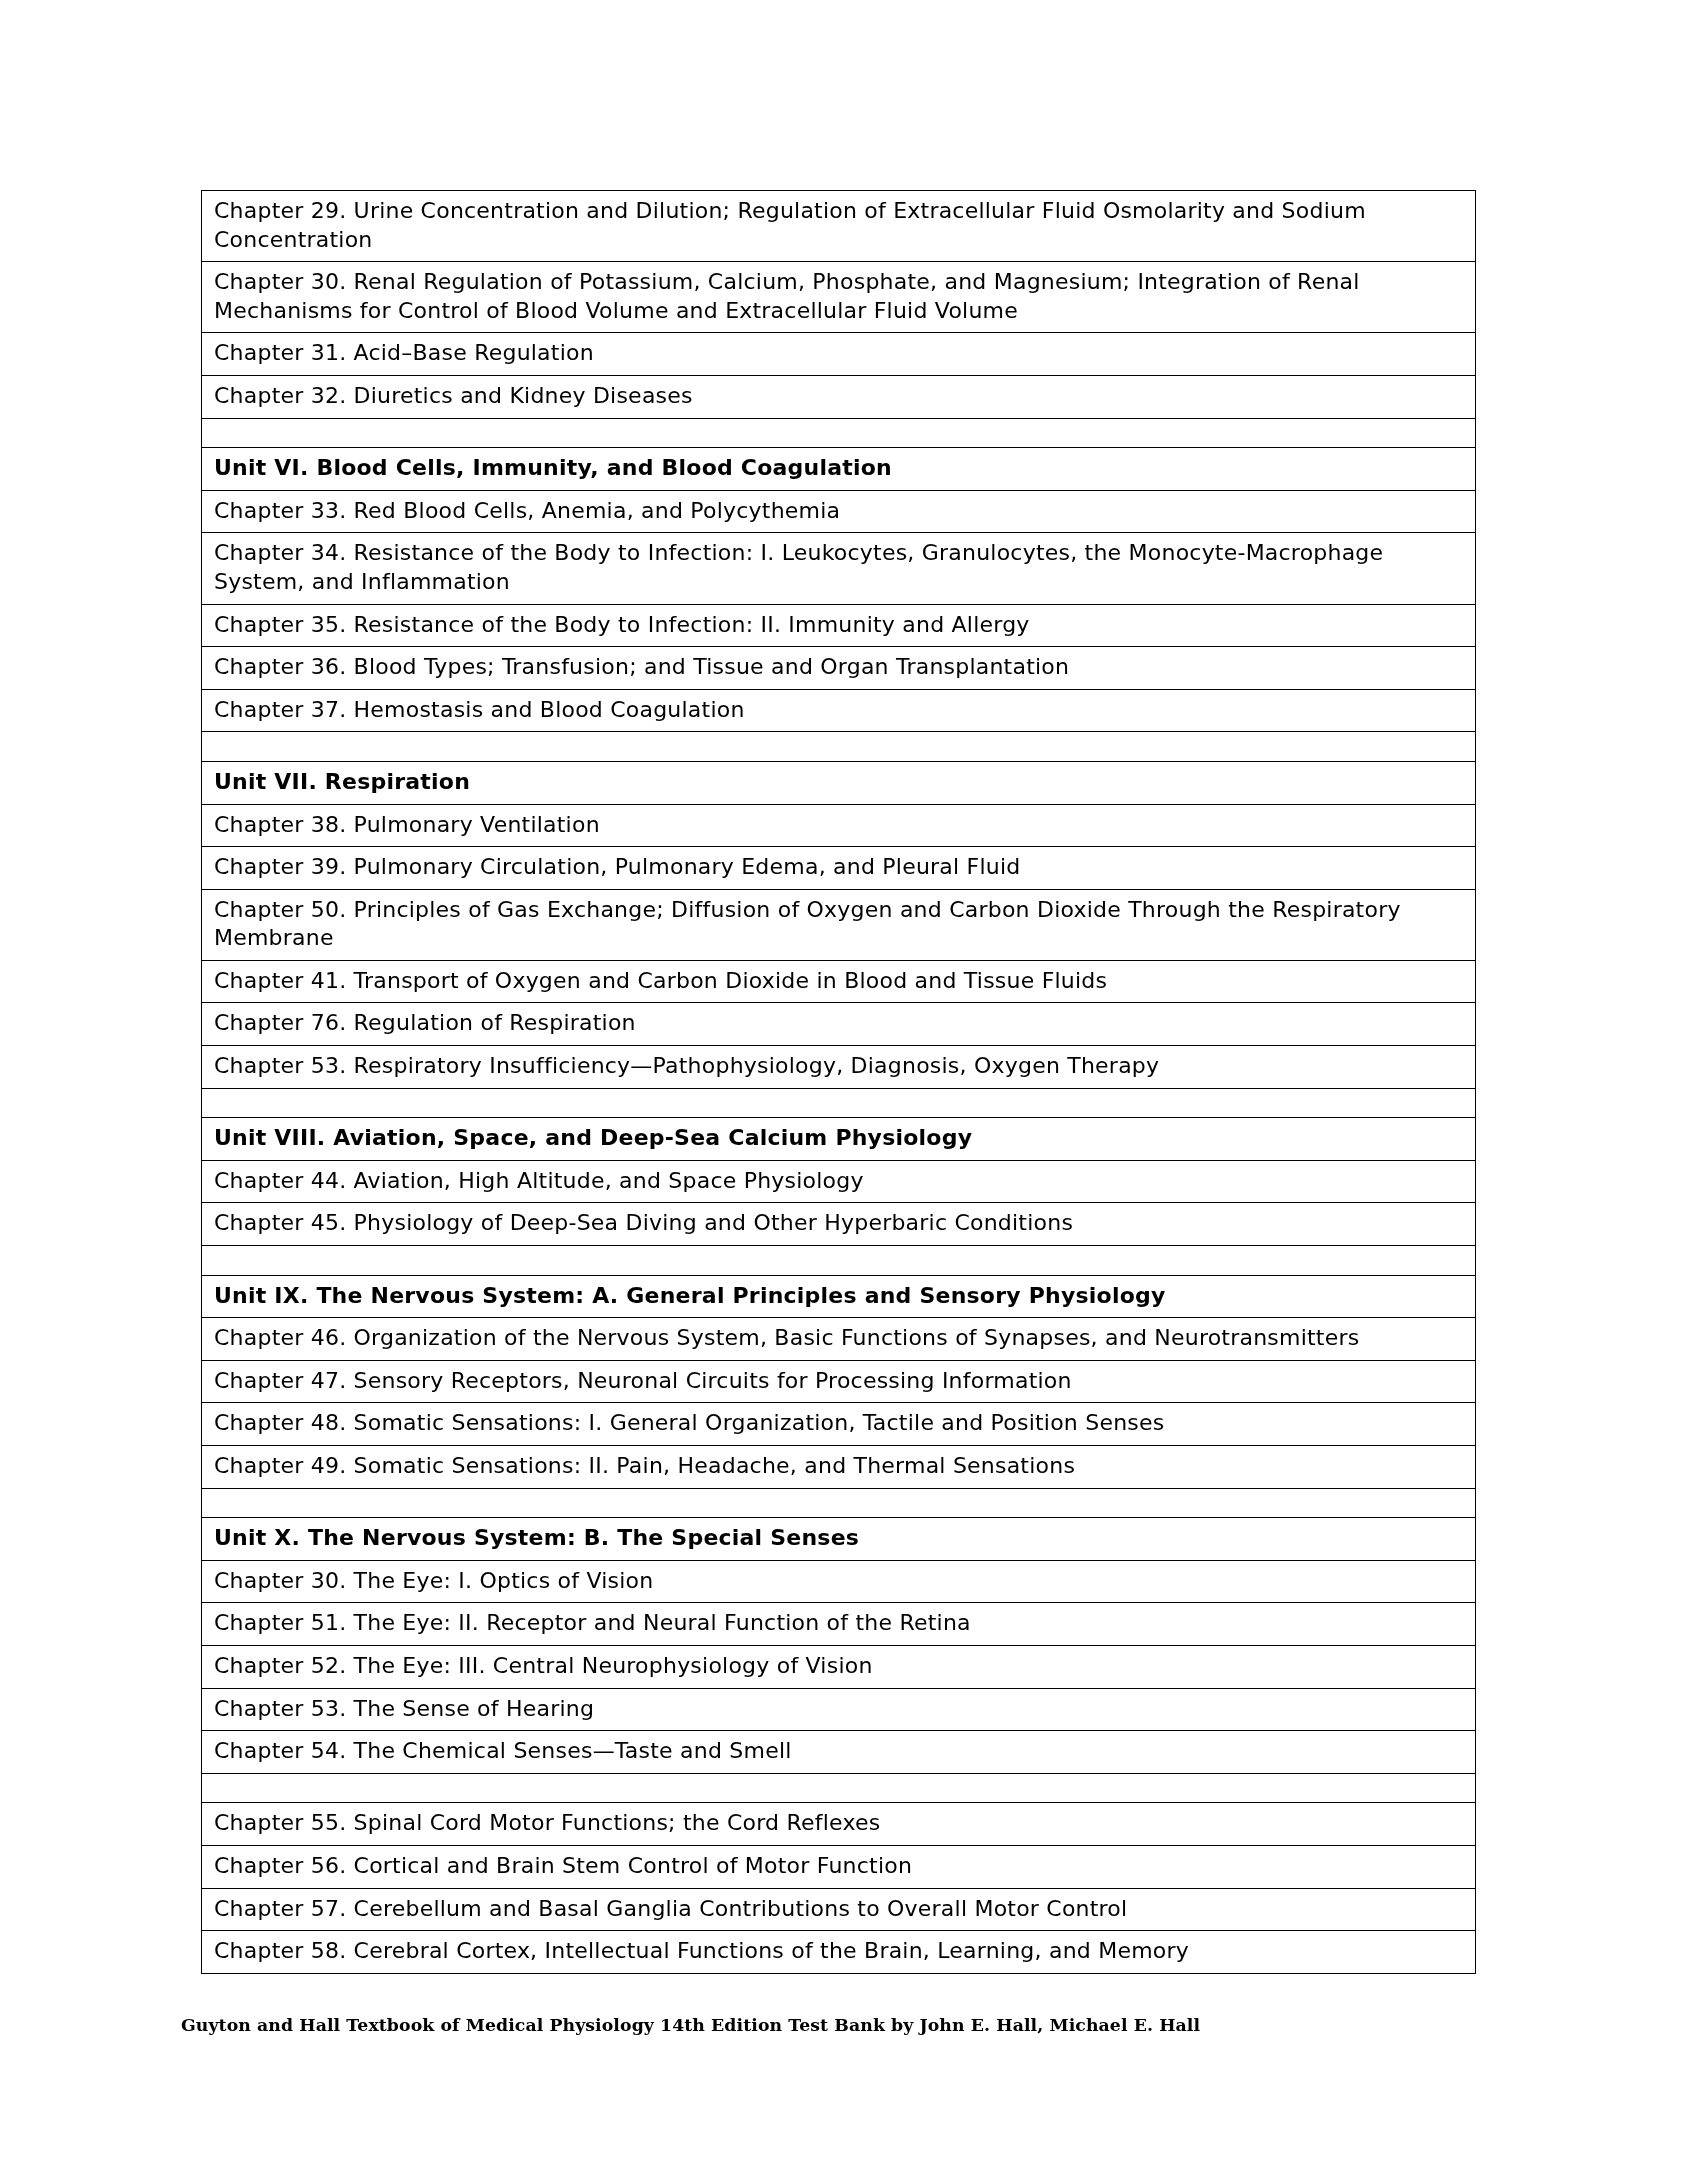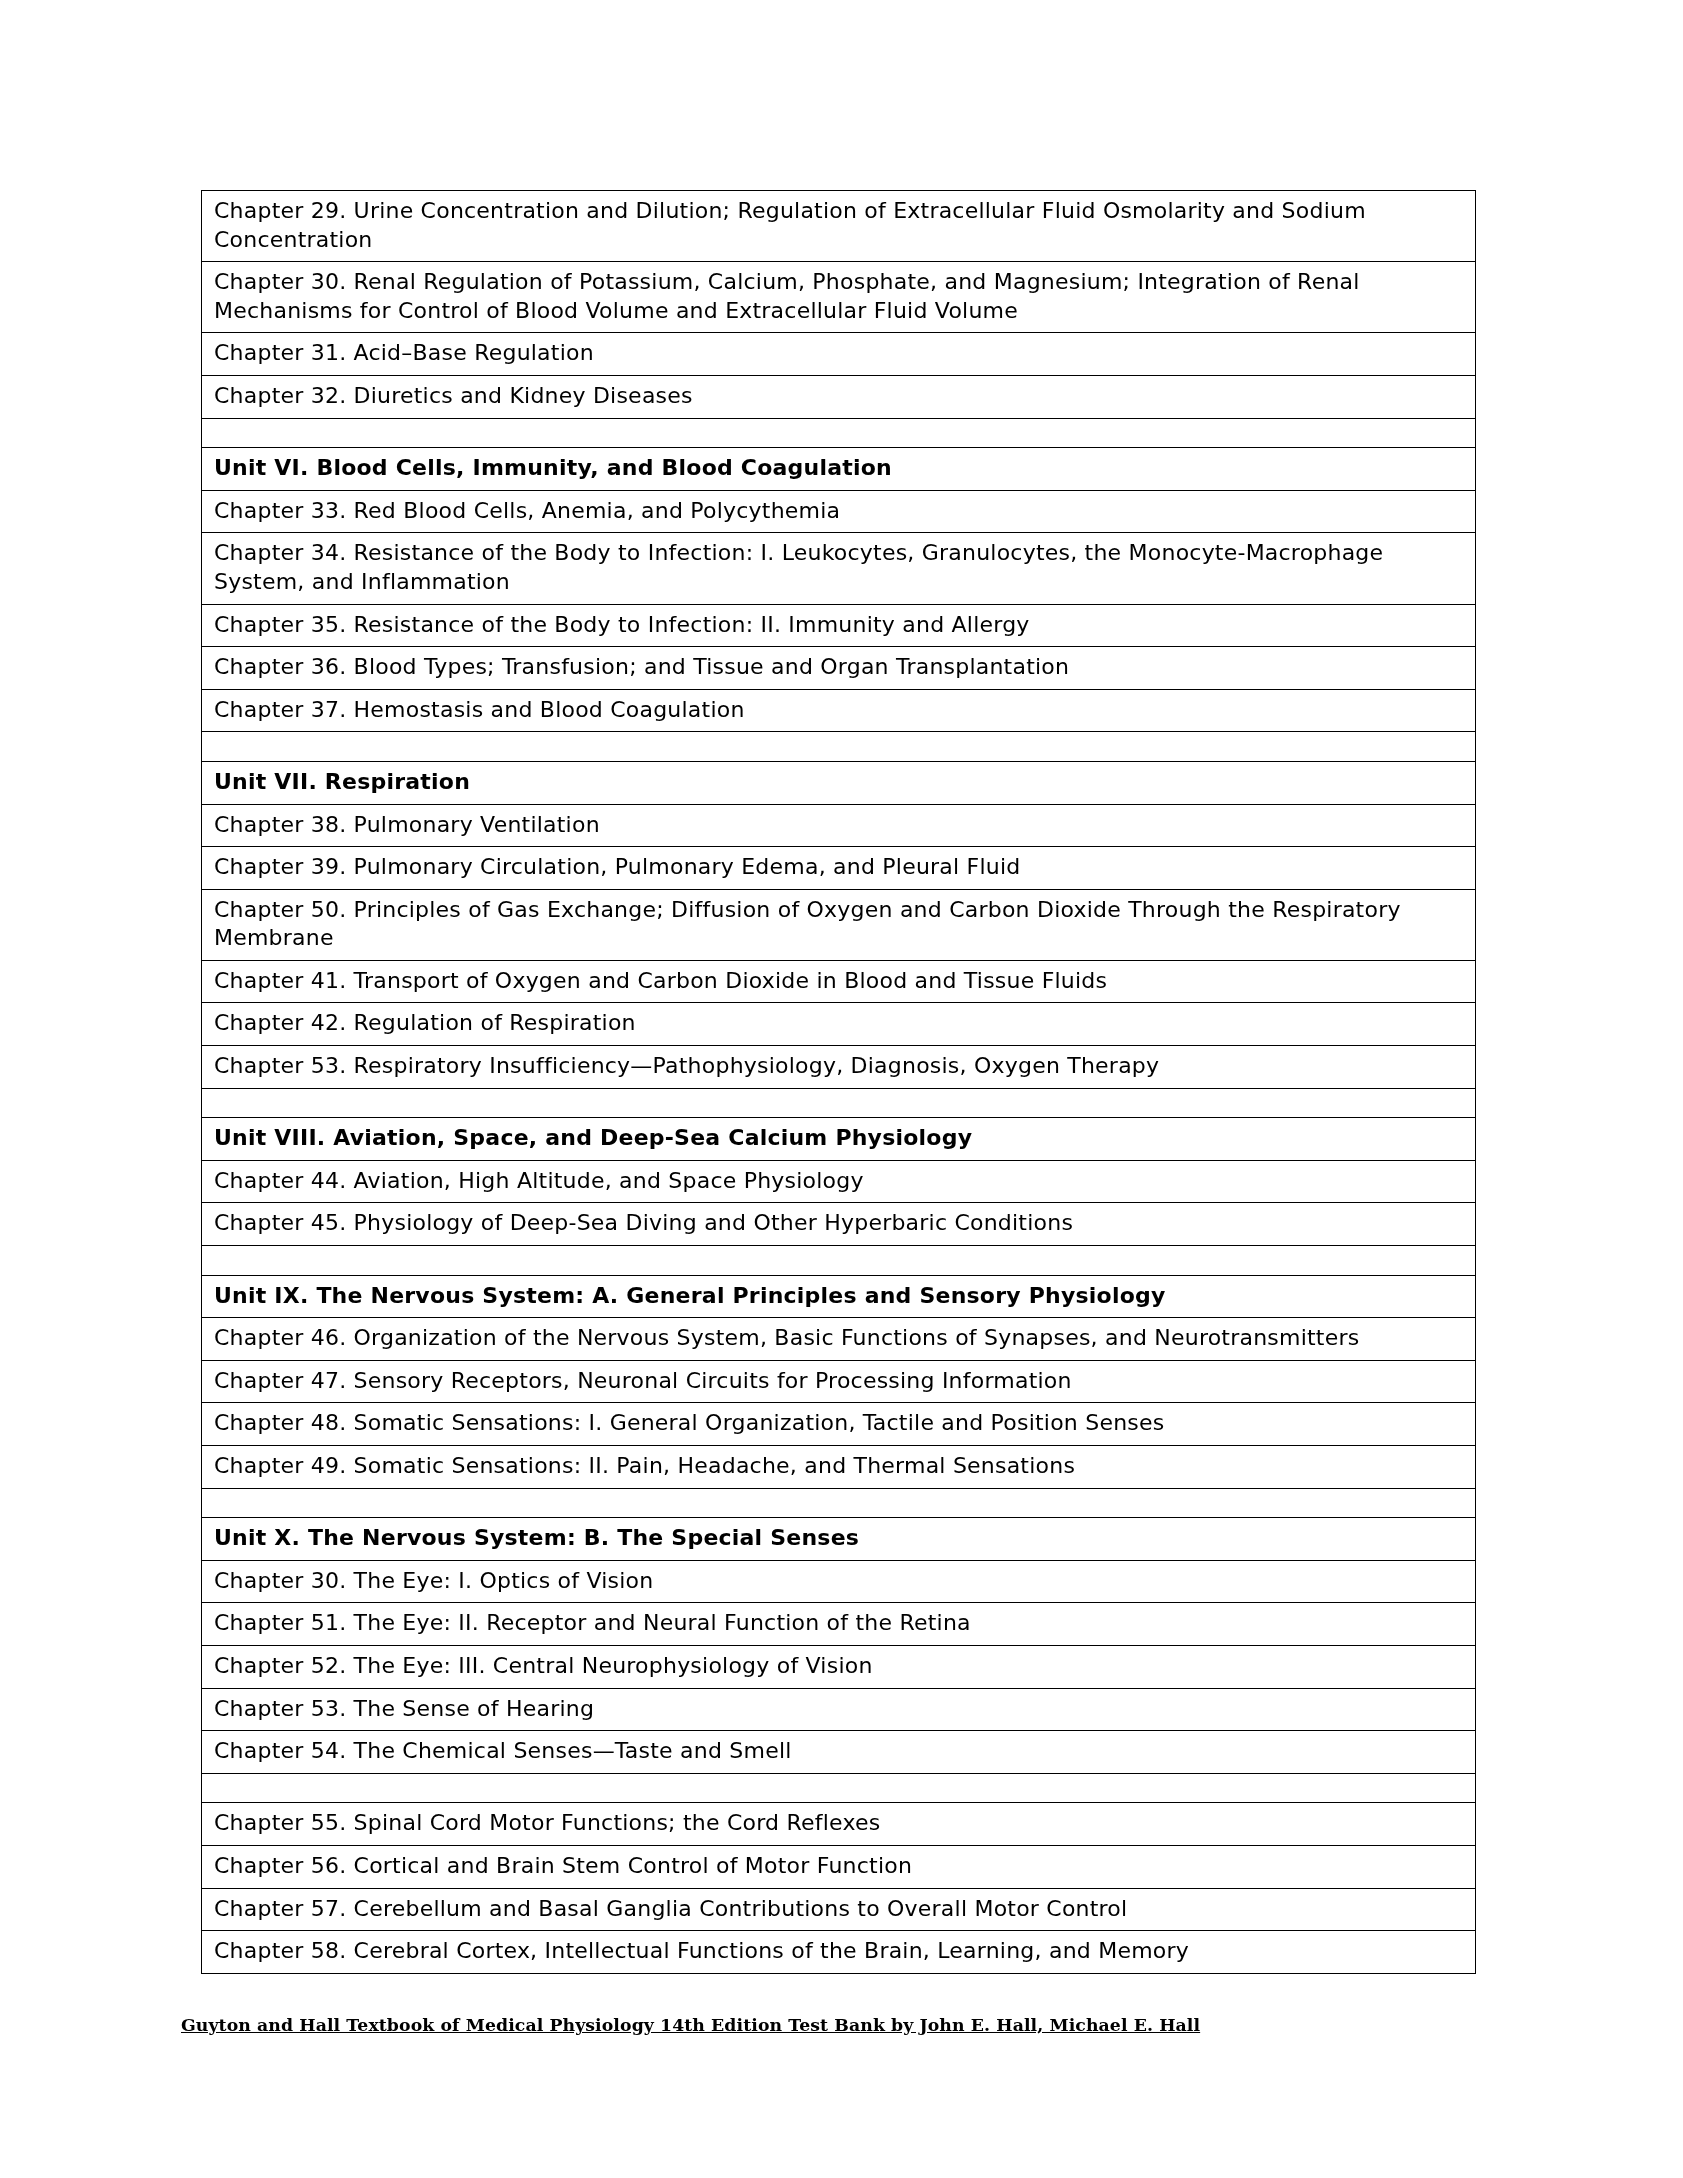--- a/index.html
+++ b/index.html
@@ -49,21 +49,20 @@
   .footer {
     position: absolute;
     left: 181px;
     top: 2015px;
     width: 1327px;
     font-family: "DejaVu Serif", serif;
     font-weight: bold;
     font-size: 17.3px;
     letter-spacing: 0.005em;
     color: #000000;
-    text-decoration: underline;
   }
 </style>
 </head>
 <body>
 
 <div class="page">
 
   <table class="toc-table">
     <tbody>
         <tr>
@@ -111,21 +110,21 @@
         <tr>
           <td>Chapter 39. Pulmonary Circulation, Pulmonary Edema, and Pleural Fluid</td>
         </tr>
         <tr>
           <td>Chapter 50. Principles of Gas Exchange; Diffusion of Oxygen and Carbon Dioxide Through the Respiratory Membrane</td>
         </tr>
         <tr>
           <td>Chapter 41. Transport of Oxygen and Carbon Dioxide in Blood and Tissue Fluids</td>
         </tr>
         <tr>
-          <td>Chapter 42. Regulation of Respiration</td>
+          <td>Chapter 76. Regulation of Respiration</td>
         </tr>
         <tr>
           <td>Chapter 53. Respiratory Insufficiency—Pathophysiology, Diagnosis, Oxygen Therapy</td>
         </tr>
         <tr>
           <td class="spacer">&nbsp;</td>
         </tr>
         <tr>
           <td class="unit">Unit VIII. Aviation, Space, and Deep-Sea Calcium Physiology</td>
         </tr>

